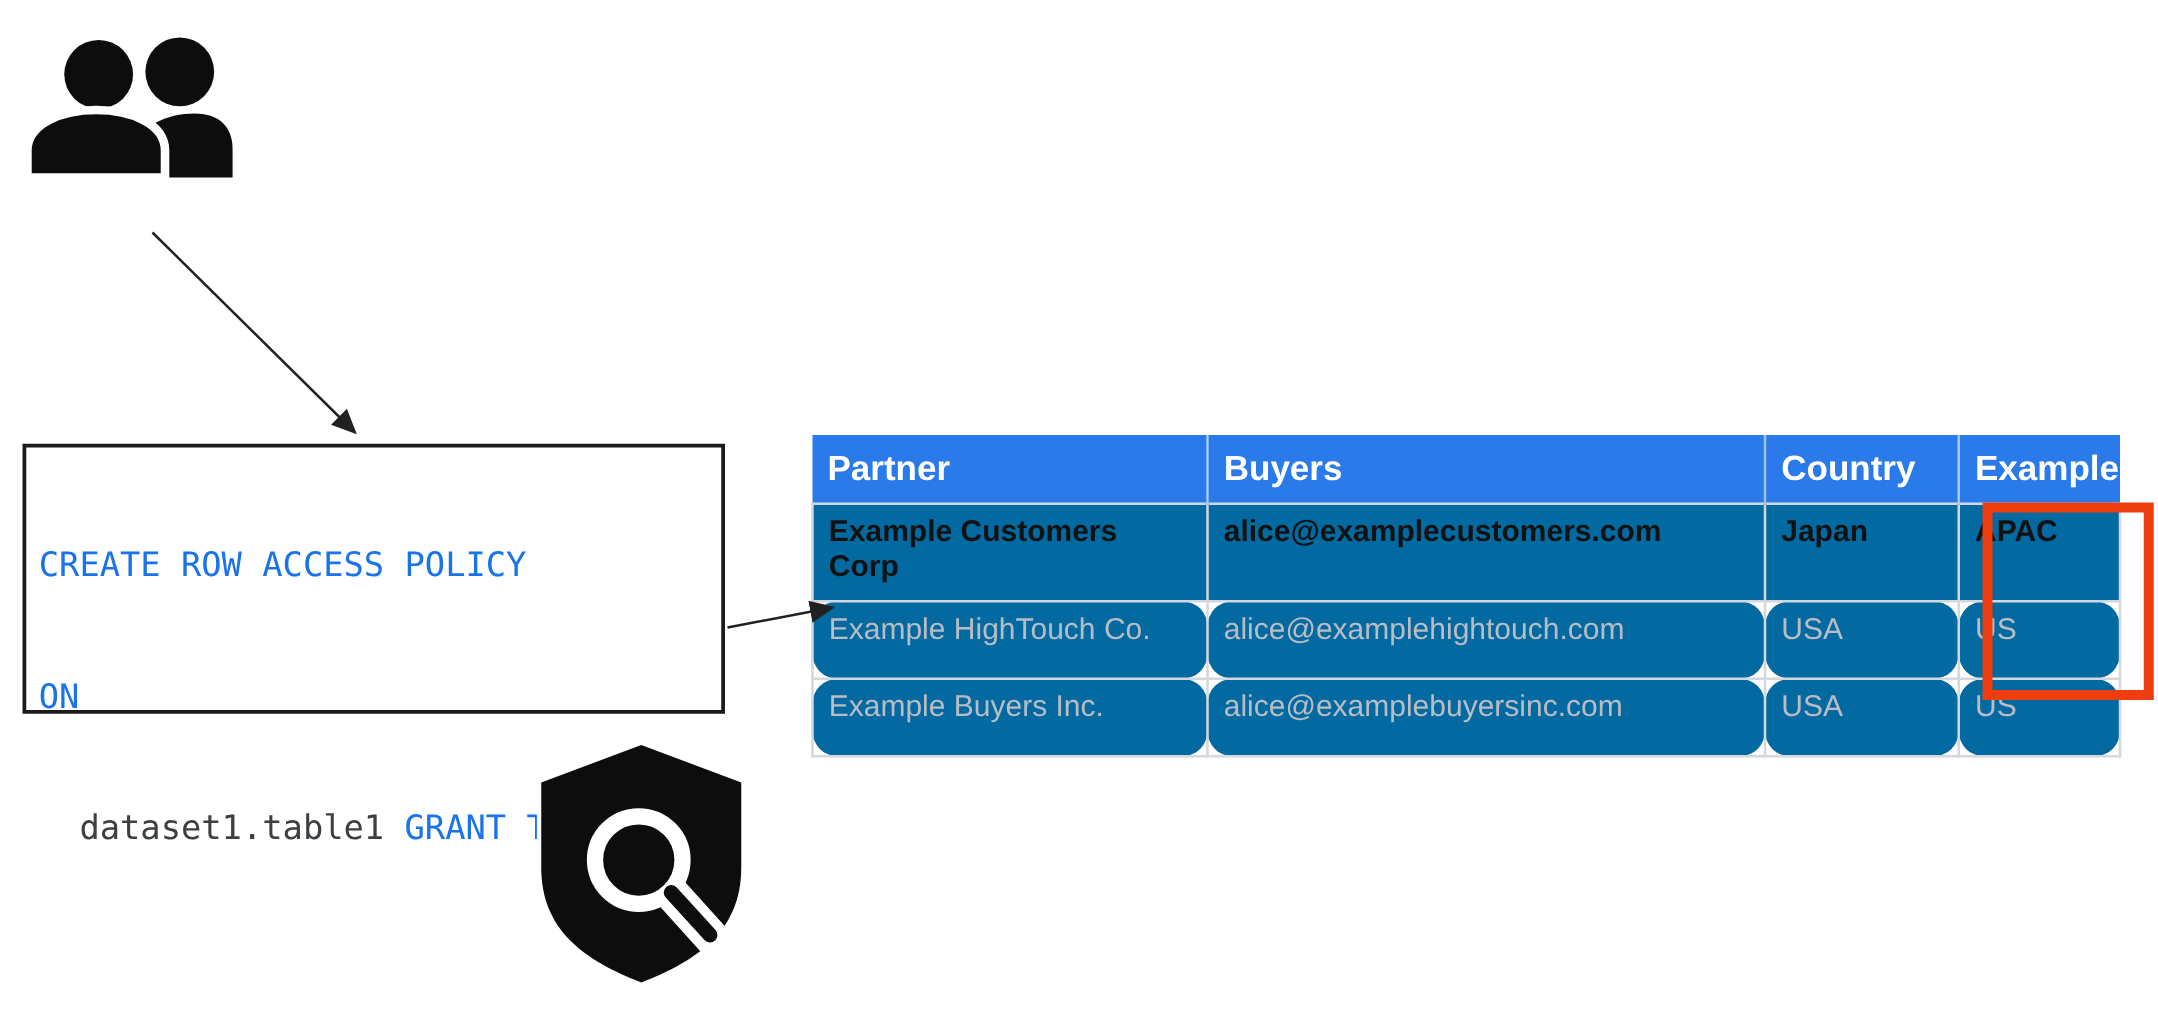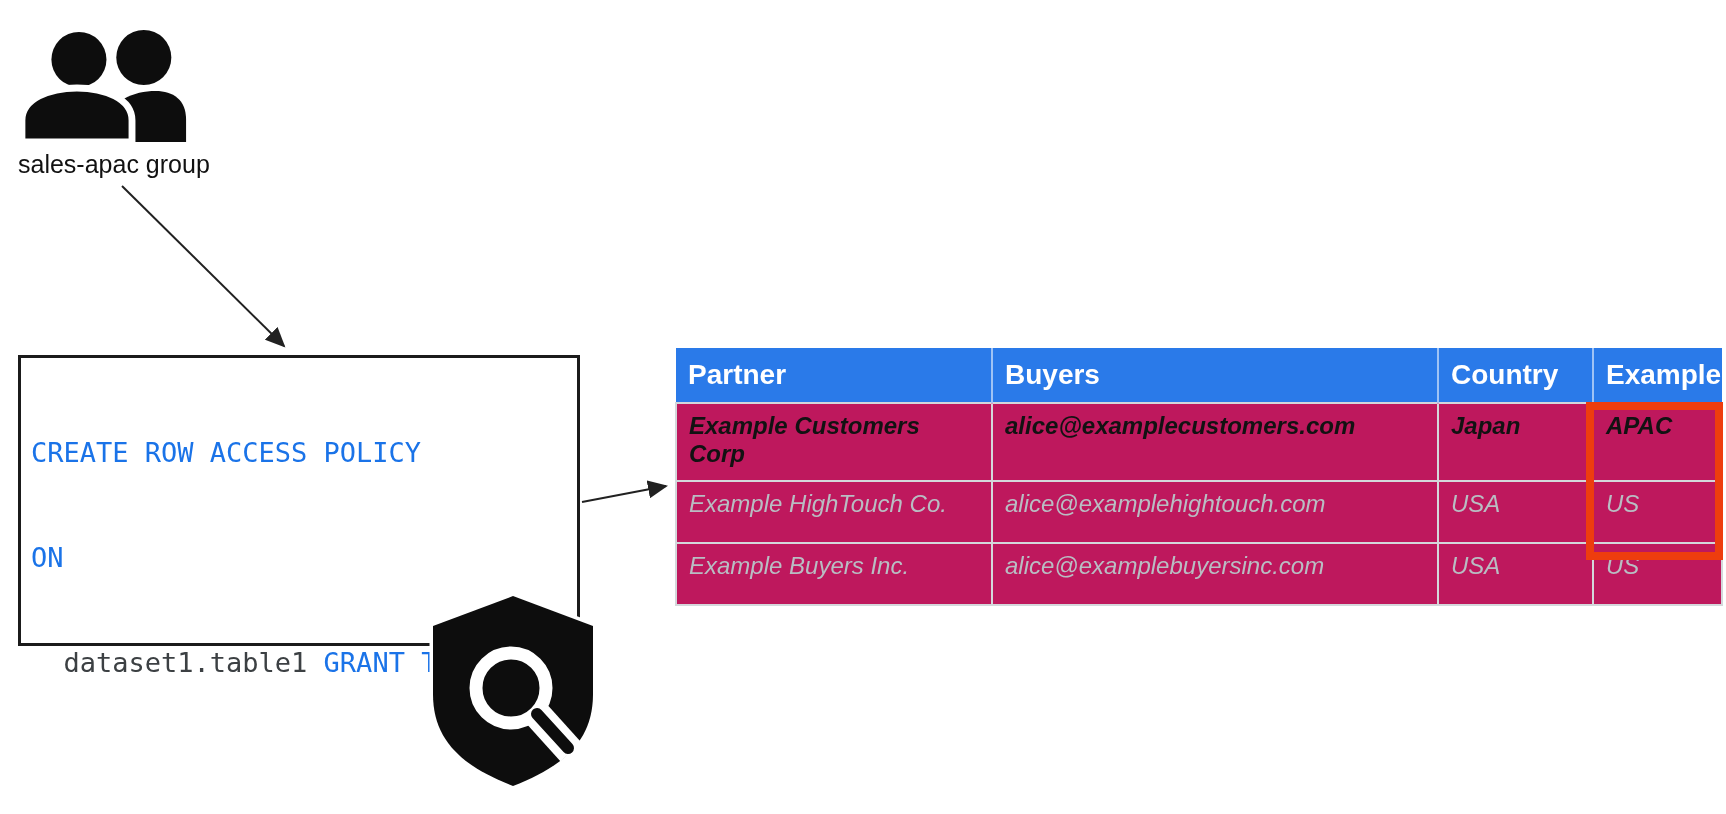--- a/index.html
+++ b/index.html
@@ -13,56 +13,56 @@
   .group-figure svg{display:block;}
   .group-label{
     margin-top:6px;font-size:25px;color:#111;letter-spacing:0;
   }
 
   
   .arrows{position:absolute;left:0;top:0;width:1726px;height:814px;pointer-events:none;z-index:4;}
 
   
   .code-box{
-    position:absolute;left:18px;top:355px;width:562px;height:291px;
+    position:absolute;left:18px;top:355px;width:562px;height:216px;
     box-sizing:border-box;border:3px solid #1b1b1b;background:#fff;
     padding:7px 0 0 10px;
     font-family:"DejaVu Sans Mono",monospace;font-size:27px;line-height:35px;
     white-space:pre;z-index:2;
   }
   .code-box .kw{color:#1a73e8;}
   .code-box .pl{color:#3c4043;}
 
   
   .shield-wrap{position:absolute;left:427px;top:592px;z-index:6;}
 
   
   .data-table{
-    position:absolute;left:675px;top:348px;width:1046px;z-index:1;
+    position:absolute;left:649px;top:348px;width:1046px;z-index:1;
     border-collapse:collapse;table-layout:fixed;
     font-family:"Liberation Sans",sans-serif;
   }
   .data-table col.c-partner{width:316px;}
   .data-table col.c-contact{width:446px;}
   .data-table col.c-country{width:155px;}
   .data-table col.c-region{width:129px;}
   .data-table th{
     background:#2a7ae9;color:#ffffff;font-size:28px;font-weight:bold;
     text-align:left;height:54px;padding:0 0 0 12px;vertical-align:middle;
     border-left:2px solid rgba(255,255,255,.55);
   }
   .data-table th:first-child{border-left:none;}
   .data-table td{
-    border:2px solid #d4d7db;background:#be185d;
-    font-size:24px;padding:8px 10px 0 12px;vertical-align:top;font-style:italic;
+    border:2px solid #d4d7db;background:#0369a1;
+    font-size:24px;padding:8px 10px 0 12px;vertical-align:top;
   }
   .data-table tr.row-granted{height:78px;}
   .data-table tr.row-granted td{font-weight:bold;color:#121212;}
   .data-table tr.row-filtered{height:62px;}
-  .data-table tr.row-filtered td{font-weight:normal;color:#b9bdc3;}
+  .data-table tr.row-filtered td{font-weight:normal;color:#b9bdc3;border-radius:20px;}
 
   
   .region-highlight{
     position:absolute;left:1586px;top:402px;width:137px;height:158px;
     box-sizing:border-box;border:8px solid #ee3d0e;z-index:5;pointer-events:none;
   }
 </style>
 </head>
 <body>
 
@@ -70,21 +70,20 @@
 
   <div class="group-figure">
     <svg width="172" height="118" viewBox="0 0 175 120">
 
       <circle cx="128" cy="32" r="28" fill="#0d0d0d"></circle>
       <path d="M93 118 L93 97 C93 76 118 66 140 66 C158 66 171 75 171 95 L171 118 Z" fill="#0d0d0d"></path>
 
       <circle cx="62" cy="34" r="28" fill="#0d0d0d"></circle>
       <path d="M4 118 L4 96 C4 74 32 63 60 63 C88 63 116 74 116 96 L116 118 Z" fill="#0d0d0d" stroke="#ffffff" stroke-width="7"></path>
     </svg>
-    <div class="group-label">sales-apac group</div>
   </div>
 
   <svg class="arrows" viewBox="0 0 1726 814">
     <defs>
       <marker id="ah" markerWidth="11" markerHeight="9" refX="9" refY="4.5" orient="auto">
         <path d="M0 0 L10 4.5 L0 9 Z" fill="#212121"></path>
       </marker>
     </defs>
     <line x1="122" y1="186" x2="284" y2="346" stroke="#212121" stroke-width="2" marker-end="url(#ah)"></line>
     <line x1="582" y1="502" x2="666" y2="486" stroke="#212121" stroke-width="2" marker-end="url(#ah)"></line>

